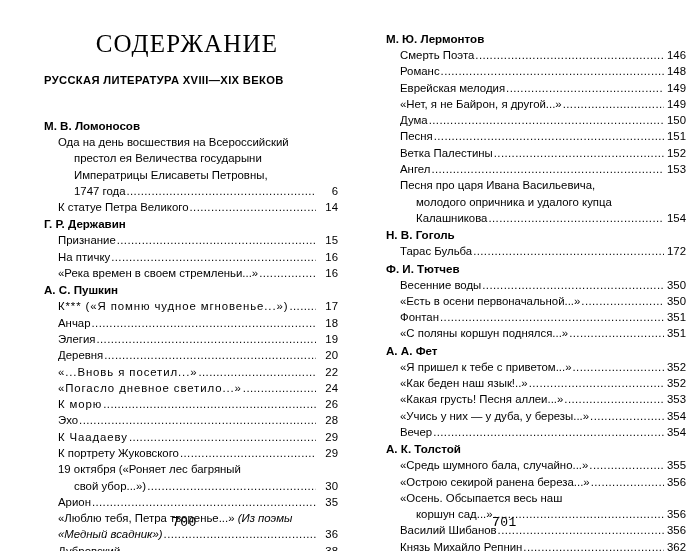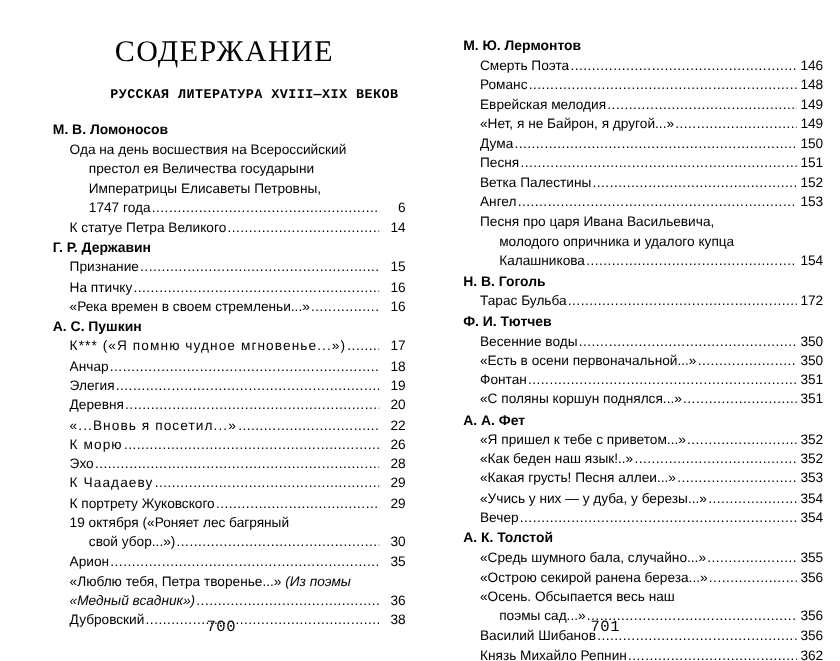--- a/index.html
+++ b/index.html
@@ -40,26 +40,25 @@
     font-weight: 400;
     text-align: center;
     letter-spacing: 1.2px;
     margin: 0 0 16px 0;
     padding-right: 8px;
     line-height: 1.1;
   }
   .section-head {
     font-size: 11.2px;
     font-weight: bold;
-    text-align: right;
+    text-align: left;
     letter-spacing: 0.35px;
-    margin: 0 0 13px 0;
+    margin: 0 0 30px 0;
     padding-right: 6px;
     line-height: 1.2;
-    font-family: Liberation Mono, monospace;
   }
   .author {
     font-size: 11.6px;
     font-weight: bold;
     line-height: 17px;
     margin: 0;
     white-space: nowrap;
   }
   .entry {
     display: flex;
@@ -178,20 +177,25 @@
           <span class="etext">Деревня</span>
           <span class="leader"></span>
           <span class="pnum">20</span>
         </div>
         <div class="entry lvl1 wide">
           <span class="etext">«...Вновь я посетил...»</span>
           <span class="leader"></span>
           <span class="pnum">22</span>
         </div>
         <div class="entry lvl1 wide">
+          <span class="etext">«Погасло дневное светило...»</span>
+          <span class="leader"></span>
+          <span class="pnum">24</span>
+        </div>
+        <div class="entry lvl1 wide">
           <span class="etext">К морю</span>
           <span class="leader"></span>
           <span class="pnum">26</span>
         </div>
         <div class="entry lvl1">
           <span class="etext">Эхо</span>
           <span class="leader"></span>
           <span class="pnum">28</span>
         </div>
         <div class="entry lvl1 wide">
@@ -358,21 +362,21 @@
           <span class="etext">«Острою секирой ранена береза...»</span>
           <span class="leader"></span>
           <span class="pnum">356</span>
         </div>
         <div class="entry lvl1 noleader">
           <span class="etext">«Осень. Обсыпается весь наш</span>
           <span class="leader"></span>
           <span class="pnum"></span>
         </div>
         <div class="entry lvl2">
-          <span class="etext">поэмы сад...»</span>
+          <span class="etext">коршун сад...»</span>
           <span class="leader"></span>
           <span class="pnum">356</span>
         </div>
         <div class="entry lvl1">
           <span class="etext">Василий Шибанов</span>
           <span class="leader"></span>
           <span class="pnum">356</span>
         </div>
         <div class="entry lvl1">
           <span class="etext">Князь Михайло Репнин</span>

